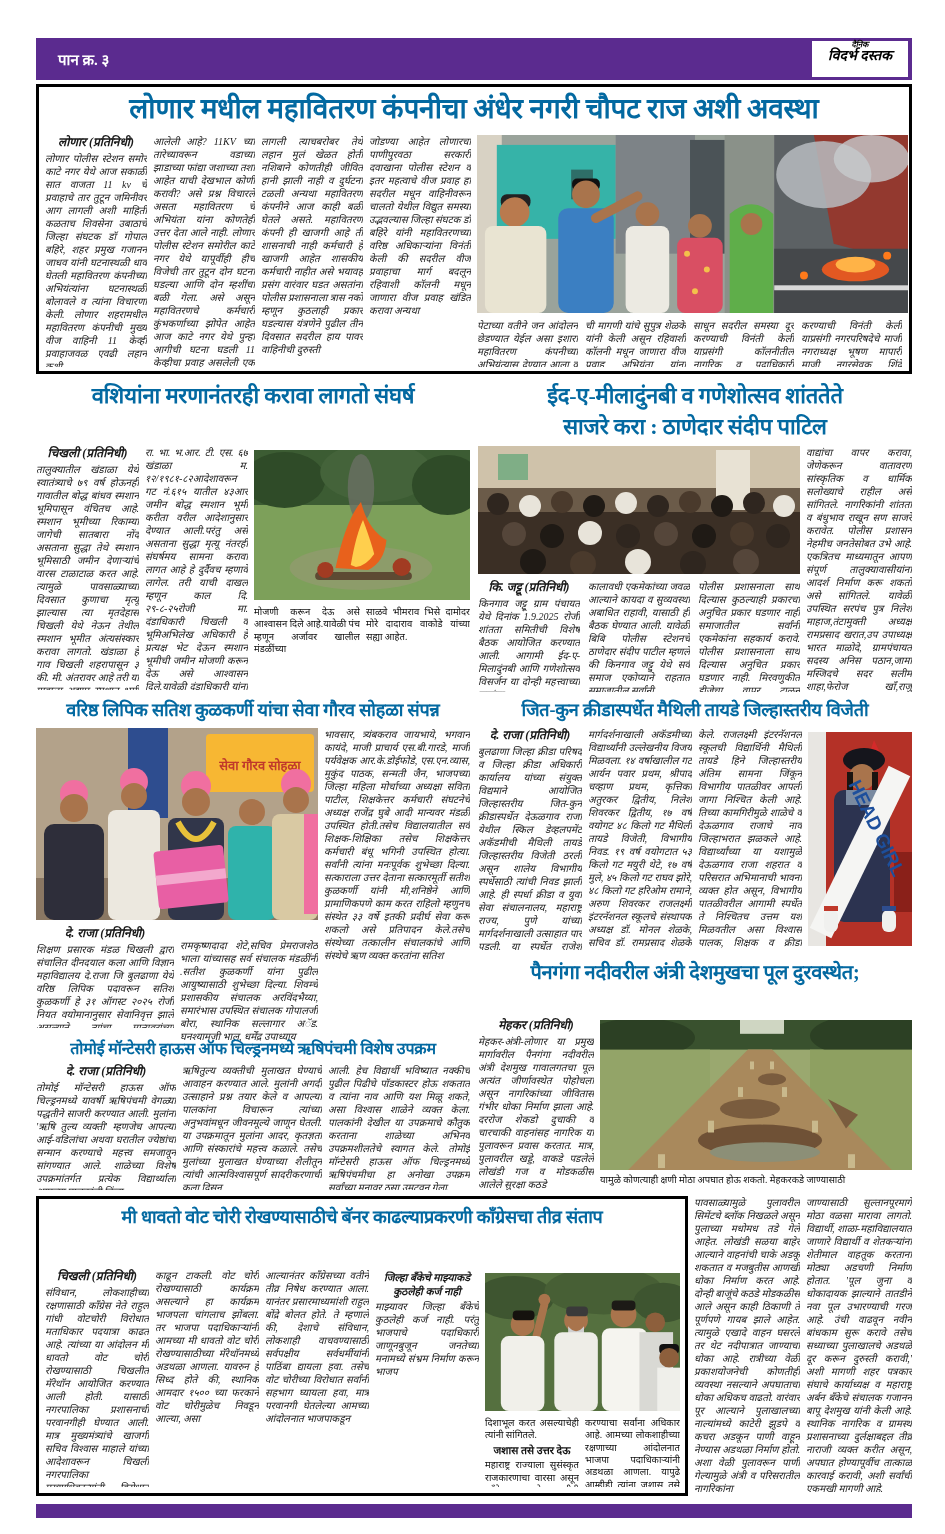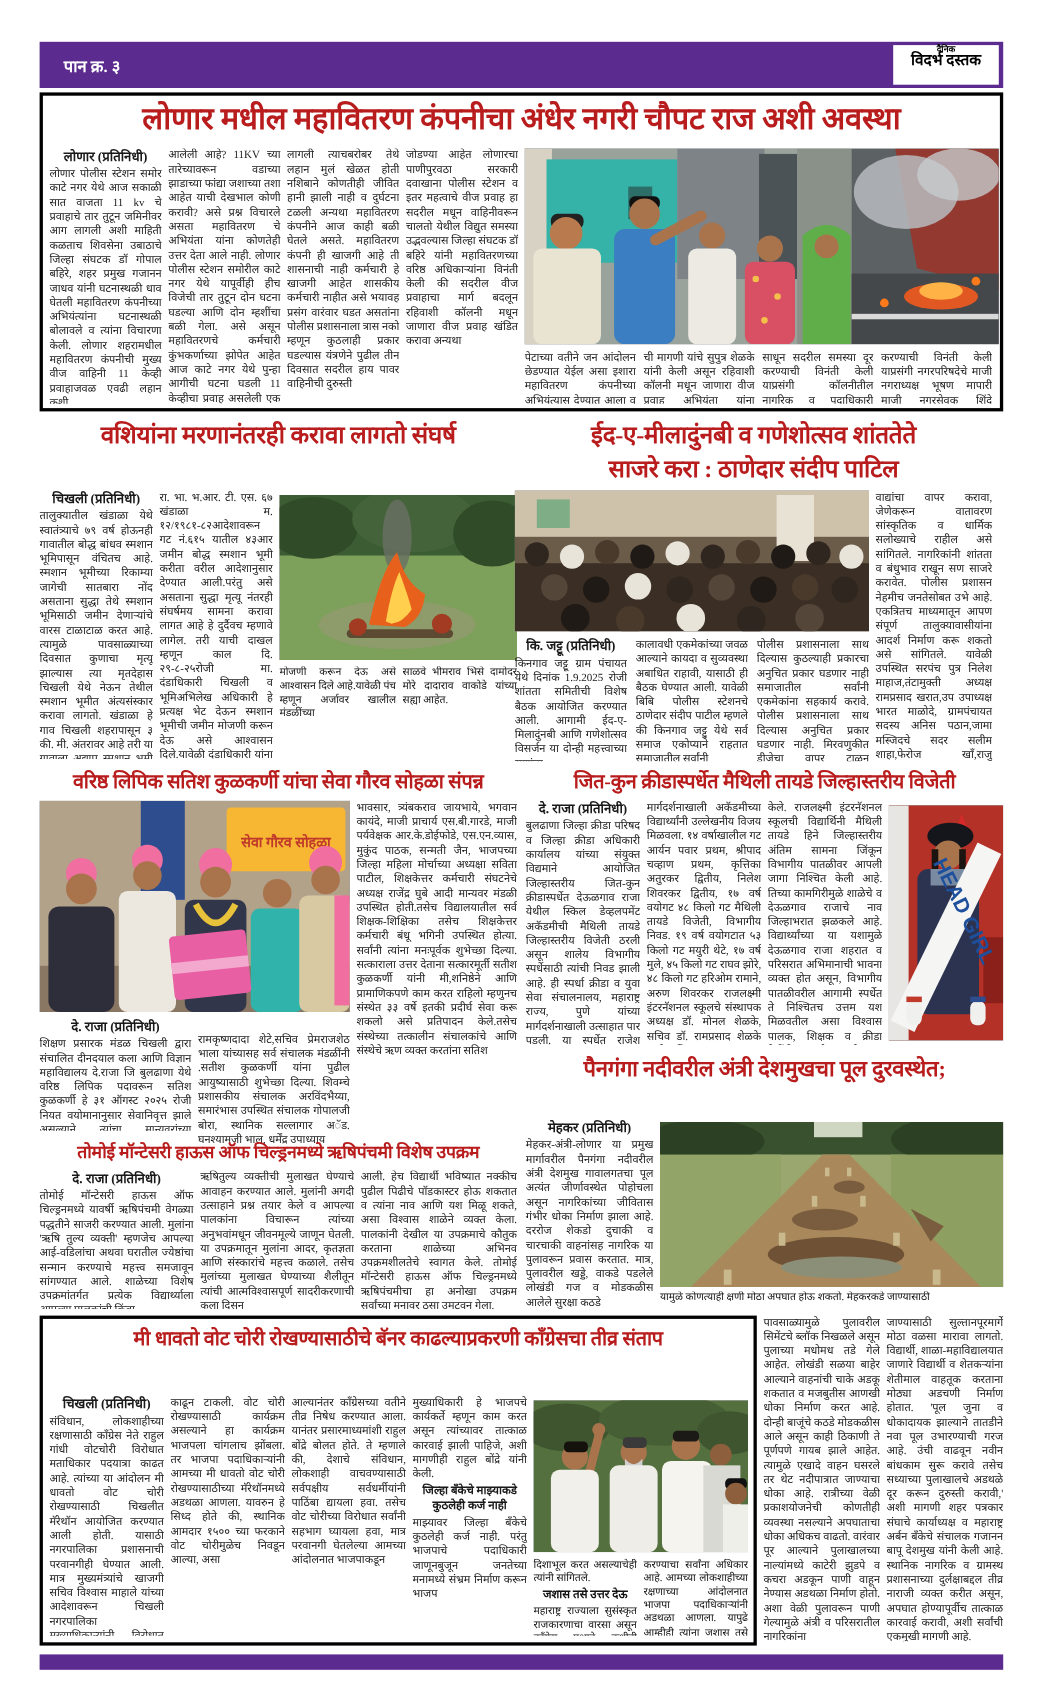--- a/index.html
+++ b/index.html
@@ -5,36 +5,36 @@
   html,body{margin:0;padding:0;background:#e9e7e2;}
   .page{position:relative;width:945px;height:1534px;background:#ffffff;margin:0 auto;
         font-family:"Liberation Serif","DejaVu Serif",serif;color:#111;overflow:hidden;}
   .abs{position:absolute;}
   .bar{background:#5b2b8f;}
   .hdr-text{color:#fff;font-weight:bold;font-size:15px;}
   .masthead{background:#fff;color:#000;text-align:center;line-height:1.05;}
   .masthead .top{font-size:8px;font-weight:bold;}
   .masthead .main{font-size:14px;font-weight:bold;}
   .box{border:3px solid #000;box-sizing:border-box;}
-  .headline{font-weight:bold;text-align:center;white-space:nowrap;overflow:hidden;color:#b91c1c;letter-spacing:-0.2px;}
-  .col{font-size:10px;line-height:1.3;text-align:justify;overflow:hidden;color:#191919;word-break:break-word;}
+  .headline{font-weight:bold;text-align:center;white-space:nowrap;overflow:hidden;color:#0369a1;letter-spacing:-0.2px;}
+  .col{font-size:10px;line-height:1.3;text-align:justify;overflow:hidden;color:#191919;word-break:break-word;font-style:italic;}
   .byline{font-weight:bold;font-size:12px;text-align:center;margin-bottom:1px;}
   .subhead{font-weight:bold;font-size:10.5px;text-align:center;margin:2px 0;}
   .cap{font-size:9.5px;line-height:1.3;text-align:justify;overflow:hidden;}
   .photo{overflow:hidden;background:#888;}
   .photo svg{display:block;width:100%;height:100%;}
 </style>
 </head>
 <body>
 
 <div class="page">
 
   <div class="abs bar" style="left:36px;top:38px;width:876px;height:42px;">
     <div class="abs hdr-text" style="left:22px;top:11px;">पान क्र. ३</div>
-    <div class="abs masthead" style="right:4px;top:3px;width:96px;height:36px;">
+    <div class="abs masthead" style="right:4px;top:3px;width:96px;height:36px;font-style:italic;">
       <div class="top">दैनिक</div>
       <div class="main">विदर्भ दस्तक</div>
     </div>
   </div>
 
   <div class="abs box" style="left:36px;top:84px;width:876px;height:290px;">
     <div class="headline" style="font-size:28px;height:44px;line-height:44px;">लोणार मधील महावितरण कंपनीचा अंधेर नगरी चौपट राज अशी अवस्था</div>
     <div class="abs" style="left:6px;top:48px;right:6px;bottom:4px;">
       <div class="abs col" style="left:0;top:0;width:102px;height:232px;">
         <div class="byline">लोणार (प्रतिनिधी)</div>
@@ -109,21 +109,21 @@
         <path d="M95 115 Q100 85 107 70 Q115 92 118 104 Q110 116 100 117 Z" fill="#ffcf4d"></path>
         <rect x="60" y="122" width="95" height="8" rx="4" fill="#5d4a33"></rect>
         <circle cx="70" cy="120" r="8" fill="#a23b22"></circle>
           <circle cx="145" cy="117" r="9" fill="#a23b22"></circle>
       </svg>
     </div>
     <div class="abs cap" style="left:218px;top:226px;width:106px;height:84px;">मोजणी करून देऊ असे आश्वासन दिले आहे.यावेळी पंच म्हणून अर्जावर खालील मंडळींच्या</div>
     <div class="abs cap" style="left:330px;top:226px;width:104px;height:84px;">साळवे भीमराव भिसे दामोदर मोरे दादाराव वाकोडे यांच्या सह्या आहेत.</div>
   </div>
 
-  <div class="abs" style="left:468px;top:380px;width:434px;height:312px;">
+  <div class="abs" style="left:478px;top:380px;width:434px;height:312px;">
     <div class="headline" style="font-size:22px;line-height:31px;">ईद-ए-मीलादुंनबी व गणेशोत्सव शांततेते</div>
     <div class="headline" style="font-size:22px;line-height:31px;">साजरे करा : ठाणेदार संदीप पाटिल</div>
     <div class="abs photo" style="left:0;top:66px;width:322px;height:128px;">
       <svg viewBox="0 0 322 128" preserveAspectRatio="none">
         <rect x="0" y="0" width="322" height="128" fill="#6b5b49"></rect>
         <rect x="0" y="0" width="322" height="42" fill="#cfc2aa"></rect>
         <rect x="238" y="4" width="34" height="60" fill="#e8e2d4"></rect>
         <rect x="20" y="8" width="30" height="26" fill="#7fae86"></rect>
         <rect x="0" y="66" width="322" height="62" fill="#3b2f25"></rect>
         <circle cx="20" cy="58" r="11" fill="#2f261f"></circle>
@@ -279,21 +279,20 @@
   <div class="abs box" style="left:36px;top:1196px;width:652px;height:300px;">
     <div class="headline" style="font-size:18px;line-height:32px;margin-top:2px;">मी धावतो वोट चोरी रोखण्यासाठीचे बॅनर काढल्याप्रकरणी काँग्रेसचा तीव्र संताप</div>
     <div class="abs" style="left:6px;top:70px;right:6px;bottom:4px;">
       <div class="abs col" style="left:0;top:0;width:104px;height:218px;">
         <div class="byline">चिखली (प्रतिनिधी)</div>
         <span>संविधान, लोकशाहीच्या रक्षणासाठी काँग्रेस नेते राहुल गांधी वोटचोरी विरोधात मताधिकार पदयात्रा काढत आहे. त्यांच्या या आंदोलन मी धावतो वोट चोरी रोखण्यासाठी चिखलीत मॅरेथॉन आयोजित करण्यात आली होती. यासाठी नगरपालिका प्रशासनाची परवानगीही घेण्यात आली. मात्र मुख्यमंत्र्यांचे खाजगी सचिव विश्वास माहाले यांच्या आदेशावरून चिखली नगरपालिका मुख्याधिकाऱ्यांनी विरोधात निवेदन सांगून जबरदस्तीने</span>
       </div>
       <div class="abs col" style="left:110px;top:0;width:104px;height:218px;">काढून टाकली. वोट चोरी रोखण्यासाठी कार्यक्रम असल्याने हा कार्यक्रम भाजपला चांगलाच झोंबला. तर भाजपा पदाधिकाऱ्यांनी आमच्या मी धावतो वोट चोरी रोखण्यासाठीच्या मॅरेथॉनमध्ये अडथळा आणला. यावरुन हे सिध्द होते की, स्थानिक आमदार १५०० च्या फरकाने वोट चोरीमुळेच निवडून आल्या, असा</div>
       <div class="abs col" style="left:220px;top:0;width:104px;height:218px;">आल्यानंतर काँग्रेसच्या वतीने तीव्र निषेध करण्यात आला. यानंतर प्रसारमाध्यमांशी राहुल बोंद्रे बोलत होते. ते म्हणाले की, देशाचे संविधान, लोकशाही वाचवण्यासाठी सर्वपक्षीय सर्वधर्मीयांनी पाठिंबा द्यायला हवा. तसेच वोट चोरीच्या विरोधात सर्वांनी सहभाग घ्यायला हवा, मात्र परवानगी घेतलेल्या आमच्या आंदोलनात भाजपाकडून</div>
       <div class="abs col" style="left:330px;top:0;width:104px;height:218px;">
-        <span>मुख्याधिकारी हे भाजपचे कार्यकर्ते म्हणून काम करत असून त्यांच्यावर तात्काळ कारवाई झाली पाहिजे, अशी मागणीही राहुल बोंद्रे यांनी केली.</span>
         <div class="subhead">जिल्हा बँकेचे माझ्याकडे कुठलेही कर्ज नाही</div>
         <span>माझ्यावर जिल्हा बँकेचे कुठलेही कर्ज नाही. परंतु भाजपाचे पदाधिकारी जाणूनबुजून जनतेच्या मनामध्ये संभ्रम निर्माण करून भाजप</span>
       </div>
       <div class="abs photo" style="left:440px;top:4px;width:195px;height:138px;">
         <svg viewBox="0 0 197 140" preserveAspectRatio="none">
           <rect x="0" y="0" width="197" height="140" fill="#55703f"></rect>
           <ellipse cx="30" cy="25" rx="40" ry="22" fill="#3e5530"></ellipse>
           <ellipse cx="120" cy="18" rx="60" ry="24" fill="#475f35"></ellipse>
           <ellipse cx="180" cy="30" rx="30" ry="20" fill="#3e5530"></ellipse>
           <rect x="150" y="78" width="16" height="32" fill="#e3b23a"></rect>

